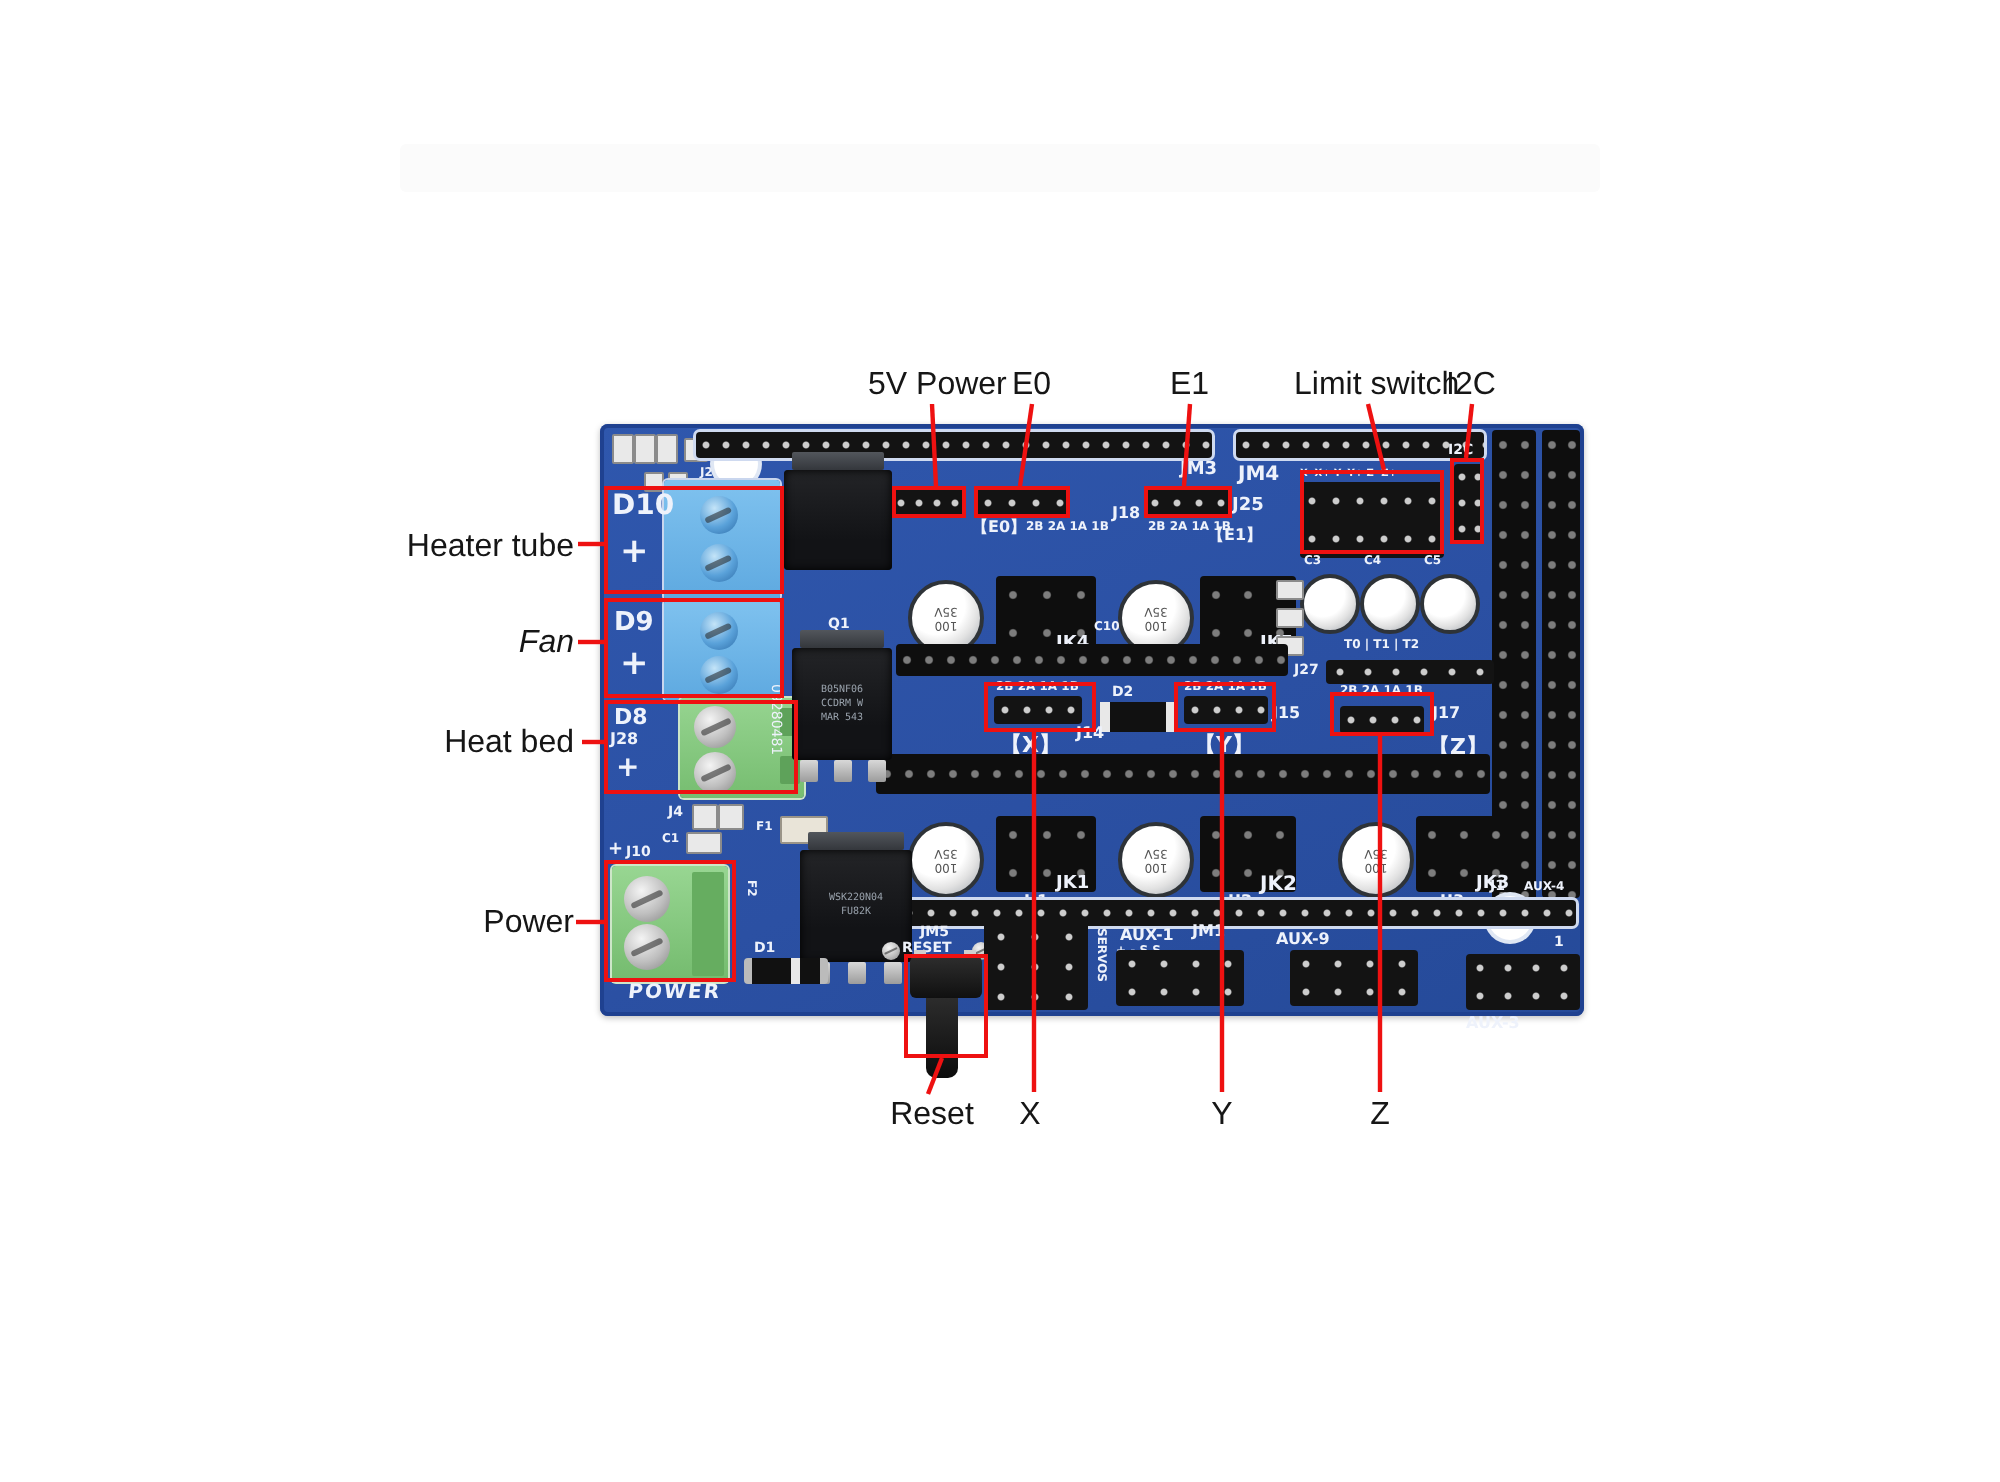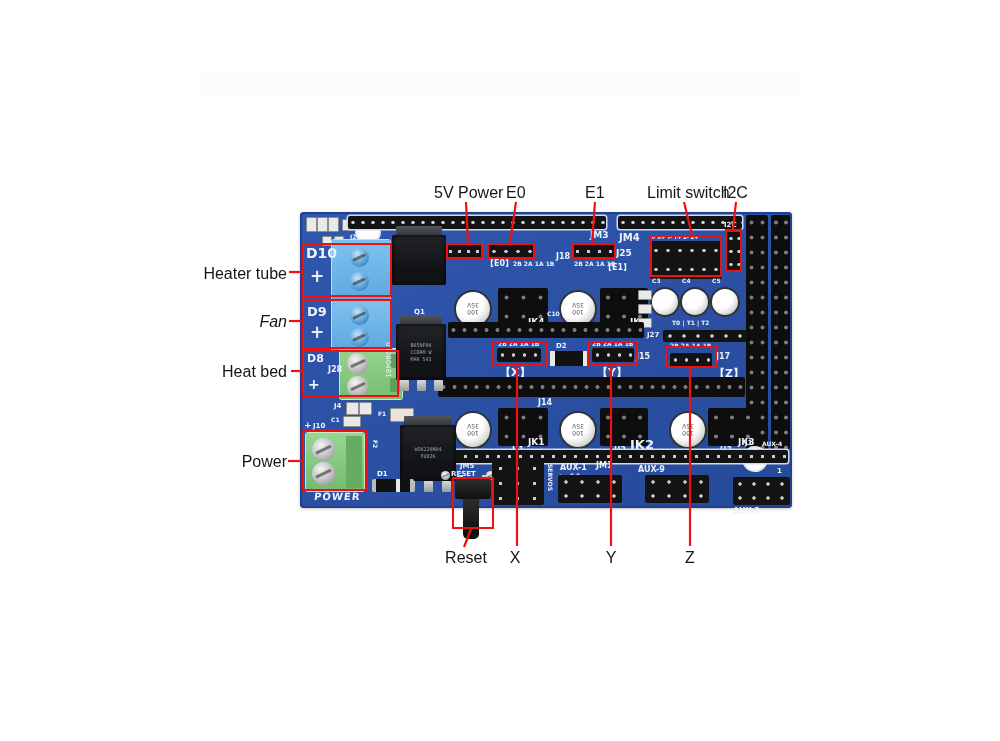--- a/index.html
+++ b/index.html
@@ -118,21 +118,21 @@
 
     <div class="silk" style="left:198px;top:129px;font-size:6px;">2B 2A 1A 1B</div>
     <div class="silk" style="left:292px;top:129px;font-size:6px;">2B 2A 1A 1B</div>
     <div class="silk" style="left:370px;top:131px;font-size:6px;">2B 2A 1A 1B</div>
     <div class="dots" style="left:197px;top:136px;width:44px;height:14px;background-size:11px 14px;"></div>
     <div class="dots" style="left:292px;top:136px;width:42px;height:14px;background-size:11px 14px;"></div>
     <div class="dots" style="left:370px;top:141px;width:42px;height:14px;background-size:11px 14px;"></div>
     <div class="silk" style="left:256px;top:131px;font-size:7px;">D2</div>
     <div class="abs" style="left:250px;top:139px;width:28px;height:15px;background:#111;border-left:5px solid #e8e8e8;border-right:5px solid #e8e8e8;"></div>
     <div class="silk" style="left:200px;top:155px;font-size:11px;">【X】</div>
-    <div class="silk" style="left:238px;top:151px;font-size:8px;margin-top:36px;">J14</div>
+    <div class="silk" style="left:238px;top:151px;font-size:8px;">J14</div>
     <div class="silk" style="left:297px;top:155px;font-size:11px;">【Y】</div>
     <div class="silk" style="left:336px;top:141px;font-size:8px;">J15</div>
     <div class="silk" style="left:414px;top:156px;font-size:11px;">【Z】</div>
     <div class="silk" style="left:416px;top:141px;font-size:8px;">J17</div>
 
     <div class="sock" style="left:138px;top:165px;width:307px;height:20px;background-size:11px 20px;"></div>
 
     <div class="cap" style="left:154px;top:199px;width:34px;height:34px;">
         <span>100 35V</span>
       </div>
@@ -142,21 +142,21 @@
       </div>
     <div class="sock" style="left:300px;top:196px;width:48px;height:38px;background-size:16px 19px;"></div>
     <div class="cap" style="left:369px;top:199px;width:34px;height:34px;">
         <span>100 35V</span>
       </div>
     <div class="sock" style="left:408px;top:196px;width:48px;height:38px;background-size:16px 19px;"></div>
     <div class="silk" style="left:228px;top:226px;font-size:9px;">JK1</div>
     <div class="silk" style="left:212px;top:235px;font-size:8px;">U1</div>
     <div class="silk" style="left:166px;top:239px;font-size:6px;">R2 R1</div>
     <div class="silk" style="left:230px;top:243px;font-size:4px;">STEP DIR</div>
-    <div class="silk" style="left:330px;top:226px;font-size:13px;">JK2</div>
+    <div class="silk" style="left:330px;top:226px;font-size:10px;">JK2</div>
     <div class="silk" style="left:314px;top:235px;font-size:8px;">U2</div>
     <div class="silk" style="left:268px;top:239px;font-size:6px;">R4 R3</div>
     <div class="silk" style="left:332px;top:243px;font-size:4px;">STEP DIR</div>
     <div class="silk" style="left:438px;top:226px;font-size:9px;">JK3</div>
     <div class="silk" style="left:420px;top:235px;font-size:8px;">U3</div>
     <div class="silk" style="left:374px;top:239px;font-size:6px;">R6 R5</div>
 
     <div class="silk" style="left:445px;top:228px;font-size:7px;">J1</div>
     <div class="silk" style="left:462px;top:229px;font-size:6px;">AUX-4</div>
     <div class="hole" style="left:444px;top:236px;width:22px;height:22px;"></div>
@@ -174,21 +174,21 @@
     <div class="screw screwB" style="left:50px;top:116px;width:19px;height:19px;"></div>
     <div class="silk" style="left:7px;top:93px;font-size:13px;">D9</div>
     <div class="silk" style="left:10px;top:112px;font-size:17px;">+</div>
 
     <div class="abs" style="left:40px;top:137px;width:62px;height:50px;background:linear-gradient(180deg,#96d490,#76bd70);box-shadow:0 0 0 1px #cde6c8;border-radius:2px;"></div>
     <div class="screw screwS" style="left:47px;top:141px;width:21px;height:21px;"></div>
     <div class="screw screwS" style="left:47px;top:164px;width:21px;height:21px;"></div>
     <div class="abs" style="left:90px;top:142px;width:10px;height:14px;background:#5ea25a;border-radius:1px;"></div>
     <div class="abs" style="left:90px;top:166px;width:10px;height:14px;background:#5ea25a;border-radius:1px;"></div>
     <div class="silk" style="left:7px;top:141px;font-size:11px;">D8</div>
-    <div class="silk" style="left:5px;top:154px;font-size:8px;margin-left:23px;">J28</div>
+    <div class="silk" style="left:5px;top:154px;font-size:8px;">J28</div>
     <div class="silk" style="left:8px;top:165px;font-size:14px;">+</div>
 
     <div class="silk" style="left:114px;top:97px;font-size:7px;">Q1</div>
     <div class="mtab" style="left:100px;top:103px;width:42px;height:9px;"></div>
     <div class="mosfet" style="left:96px;top:112px;width:50px;height:56px;">
       <div>B05NF06</div>
       <div>CCDRM W</div>
       <div>MAR 543</div>
     </div>
     <div class="leg" style="left:100px;top:168px;width:9px;height:11px;"></div>

